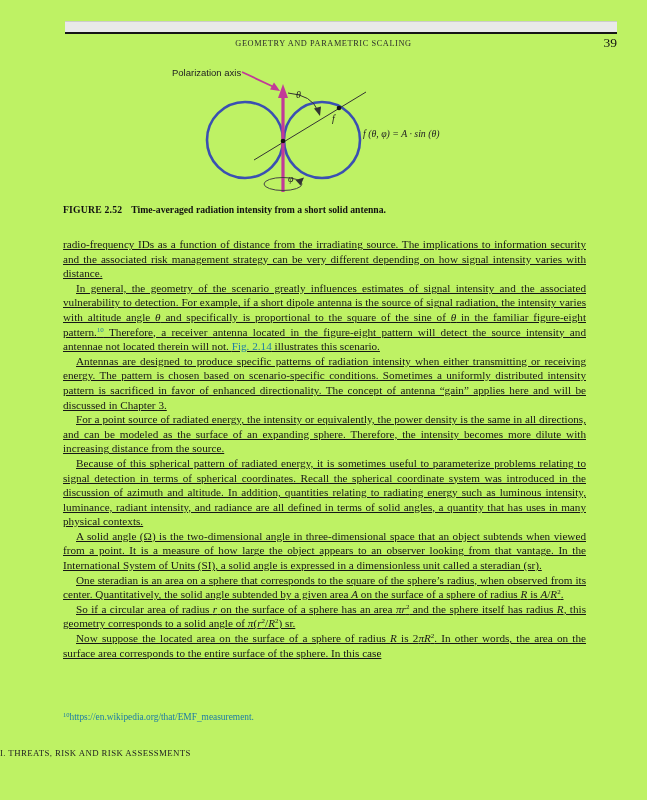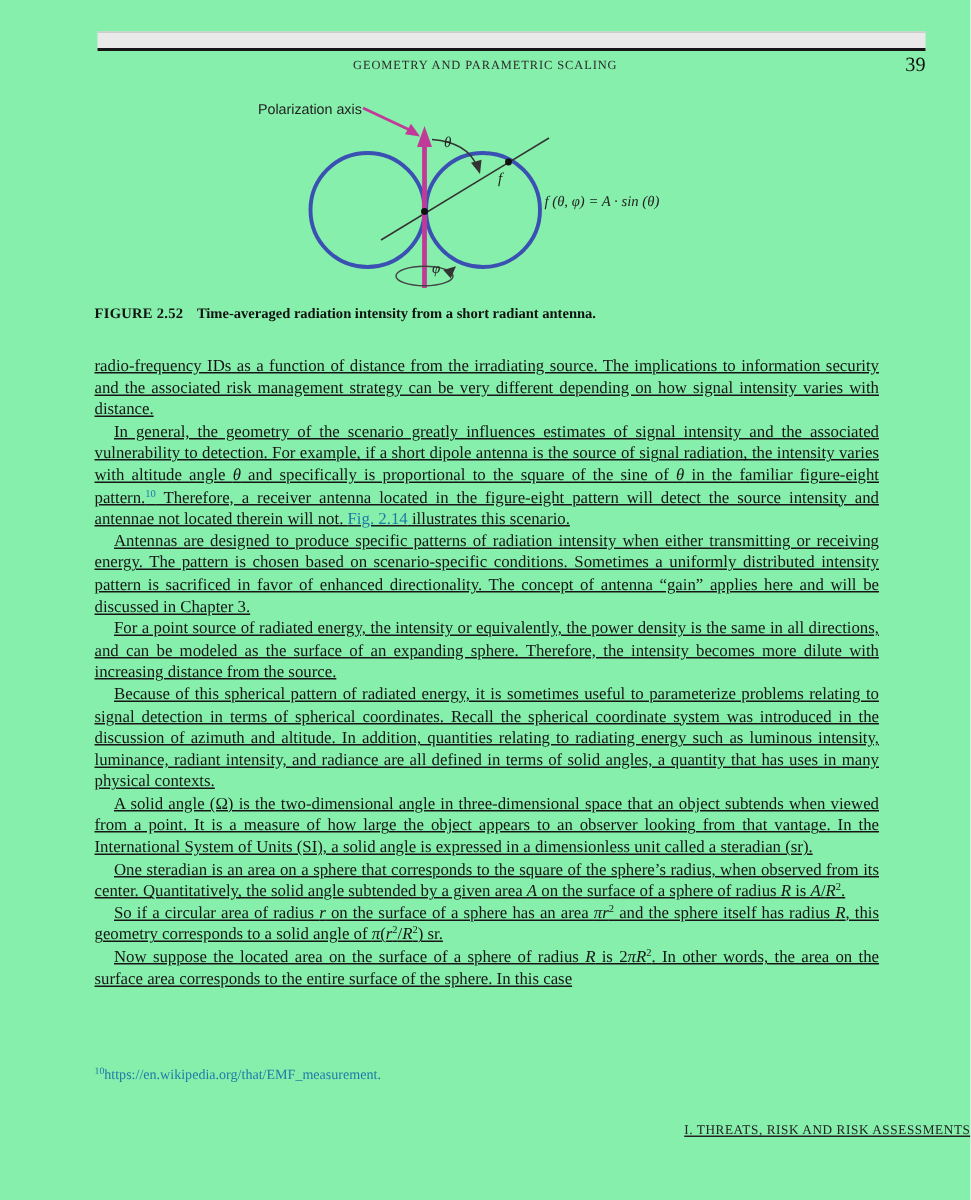--- a/index.html
+++ b/index.html
@@ -1,17 +1,17 @@
 <!DOCTYPE html>
 <html><head>
 <meta charset="utf-8">
 <style>
   html,body { margin:0; padding:0; background:#ffffff; }
   .page {
-    position:relative; width:647px; height:800px; background:#86efac;
+    position:relative; width:647px; height:800px; background:#bef264;
     font-family:"Liberation Serif", serif; color:#1a1a1a; overflow:hidden;
   }
   .topbar {
     position:absolute; left:65px; top:21px; width:552px; height:10px;
     background:#e9e9e9; border-top:1px solid #cccccc; border-bottom:2px solid #161616;
   }
   .running-head {
     position:absolute; left:0; top:39px; width:100%; text-align:center;
     font-size:8.3px; letter-spacing:0.6px; color:#2b2b2b;
   }
@@ -32,22 +32,22 @@
     font-size:11.2px; line-height:14.6px; text-align:justify; color:#161616;text-decoration:underline;
   }
   .body-text p { margin:0; }
   .body-text p.ind { text-indent:13px; }
   .it { font-style:italic; }
   .body-text sup, .footnote sup { font-size:7px; line-height:0; vertical-align:4px; }
   .footnote { position:absolute; left:63px; top:712px; font-size:9.4px; }
   .footnote sup { font-size:6.5px; vertical-align:3px; }
   .footnote a { text-decoration:none; cursor:pointer; }
   .running-footer {
-    position:absolute; left:0; top:748px; width:100%; text-align:right;
-    font-size:8.8px; letter-spacing:0.4px; color:#222;text-decoration:underline;
+    position:absolute; left:0; top:748px; width:100%; text-align:left;
+    font-size:8.8px; letter-spacing:0.4px; color:#222;
   }
 </style>
 </head>
 <body>
 
 <div class="page">
 
   <div class="topbar"></div>
   <div class="running-head">GEOMETRY AND PARAMETRIC SCALING</div>
   <div class="page-number">39</div>
@@ -75,21 +75,21 @@
     <circle cx="189" cy="48" r="2.3" fill="#111"></circle>
 
     <text x="22" y="16" class="fig-label">Polarization axis</text>
     <text x="146" y="38" class="fig-greek">θ</text>
     <text x="182" y="62" class="fig-greek">f</text>
     <text x="138" y="122" class="fig-greek">φ</text>
     <text x="213" y="77" class="fig-eq">f (θ, φ) = A · sin (θ)</text>
   </svg>
 
   <div class="figure-caption">
-    <span class="cap-label">FIGURE 2.52</span><span class="cap-text">Time-averaged radiation intensity from a short radiant antenna.</span>
+    <span class="cap-label">FIGURE 2.52</span><span class="cap-text">Time-averaged radiation intensity from a short solid antenna.</span>
   </div>
 
   <div class="body-text" id="body-text">
       <p><span>radio-frequency IDs as a function of distance from the irradiating source. The implications to information security and the associated risk management strategy can be very different depending on how signal intensity varies with distance.</span></p>
       <p class="ind"><span>In general, the geometry of the scenario greatly influences estimates of signal intensity and the associated vulnerability to detection. For example, if a short dipole antenna is the source of signal radiation, the intensity varies with altitude angle </span><span class="it">θ</span><span> and specifically is proportional to the square of the sine of </span><span class="it">θ</span><span> in the familiar figure-eight pattern.</span><sup style="color: rgb(30, 123, 166);">10</sup><span> Therefore, a receiver antenna located in the figure-eight pattern will detect the source intensity and antennae not located therein will not. </span><span style="color: rgb(30, 123, 166);">Fig. 2.14</span><span> illustrates this scenario.</span></p>
       <p class="ind"><span>Antennas are designed to produce specific patterns of radiation intensity when either transmitting or receiving energy. The pattern is chosen based on scenario-specific conditions. Sometimes a uniformly distributed intensity pattern is sacrificed in favor of enhanced directionality. The concept of antenna “gain” applies here and will be discussed in Chapter 3.</span></p>
       <p class="ind"><span>For a point source of radiated energy, the intensity or equivalently, the power density is the same in all directions, and can be modeled as the surface of an expanding sphere. Therefore, the intensity becomes more dilute with increasing distance from the source.</span></p>
       <p class="ind"><span>Because of this spherical pattern of radiated energy, it is sometimes useful to parameterize problems relating to signal detection in terms of spherical coordinates. Recall the spherical coordinate system was introduced in the discussion of azimuth and altitude. In addition, quantities relating to radiating energy such as luminous intensity, luminance, radiant intensity, and radiance are all defined in terms of solid angles, a quantity that has uses in many physical contexts.</span></p>
       <p class="ind"><span>A solid angle (Ω) is the two-dimensional angle in three-dimensional space that an object subtends when viewed from a point. It is a measure of how large the object appears to an observer looking from that vantage. In the International System of Units (SI), a solid angle is expressed in a dimensionless unit called a steradian (sr).</span></p>
       <p class="ind"><span>One steradian is an area on a sphere that corresponds to the square of the sphere’s radius, when observed from its center. Quantitatively, the solid angle subtended by a given area </span><span class="it">A</span><span> on the surface of a sphere of radius </span><span class="it">R</span><span> is </span><span class="it">A</span><span>/</span><span class="it">R</span><sup>2</sup><span>.</span></p>

